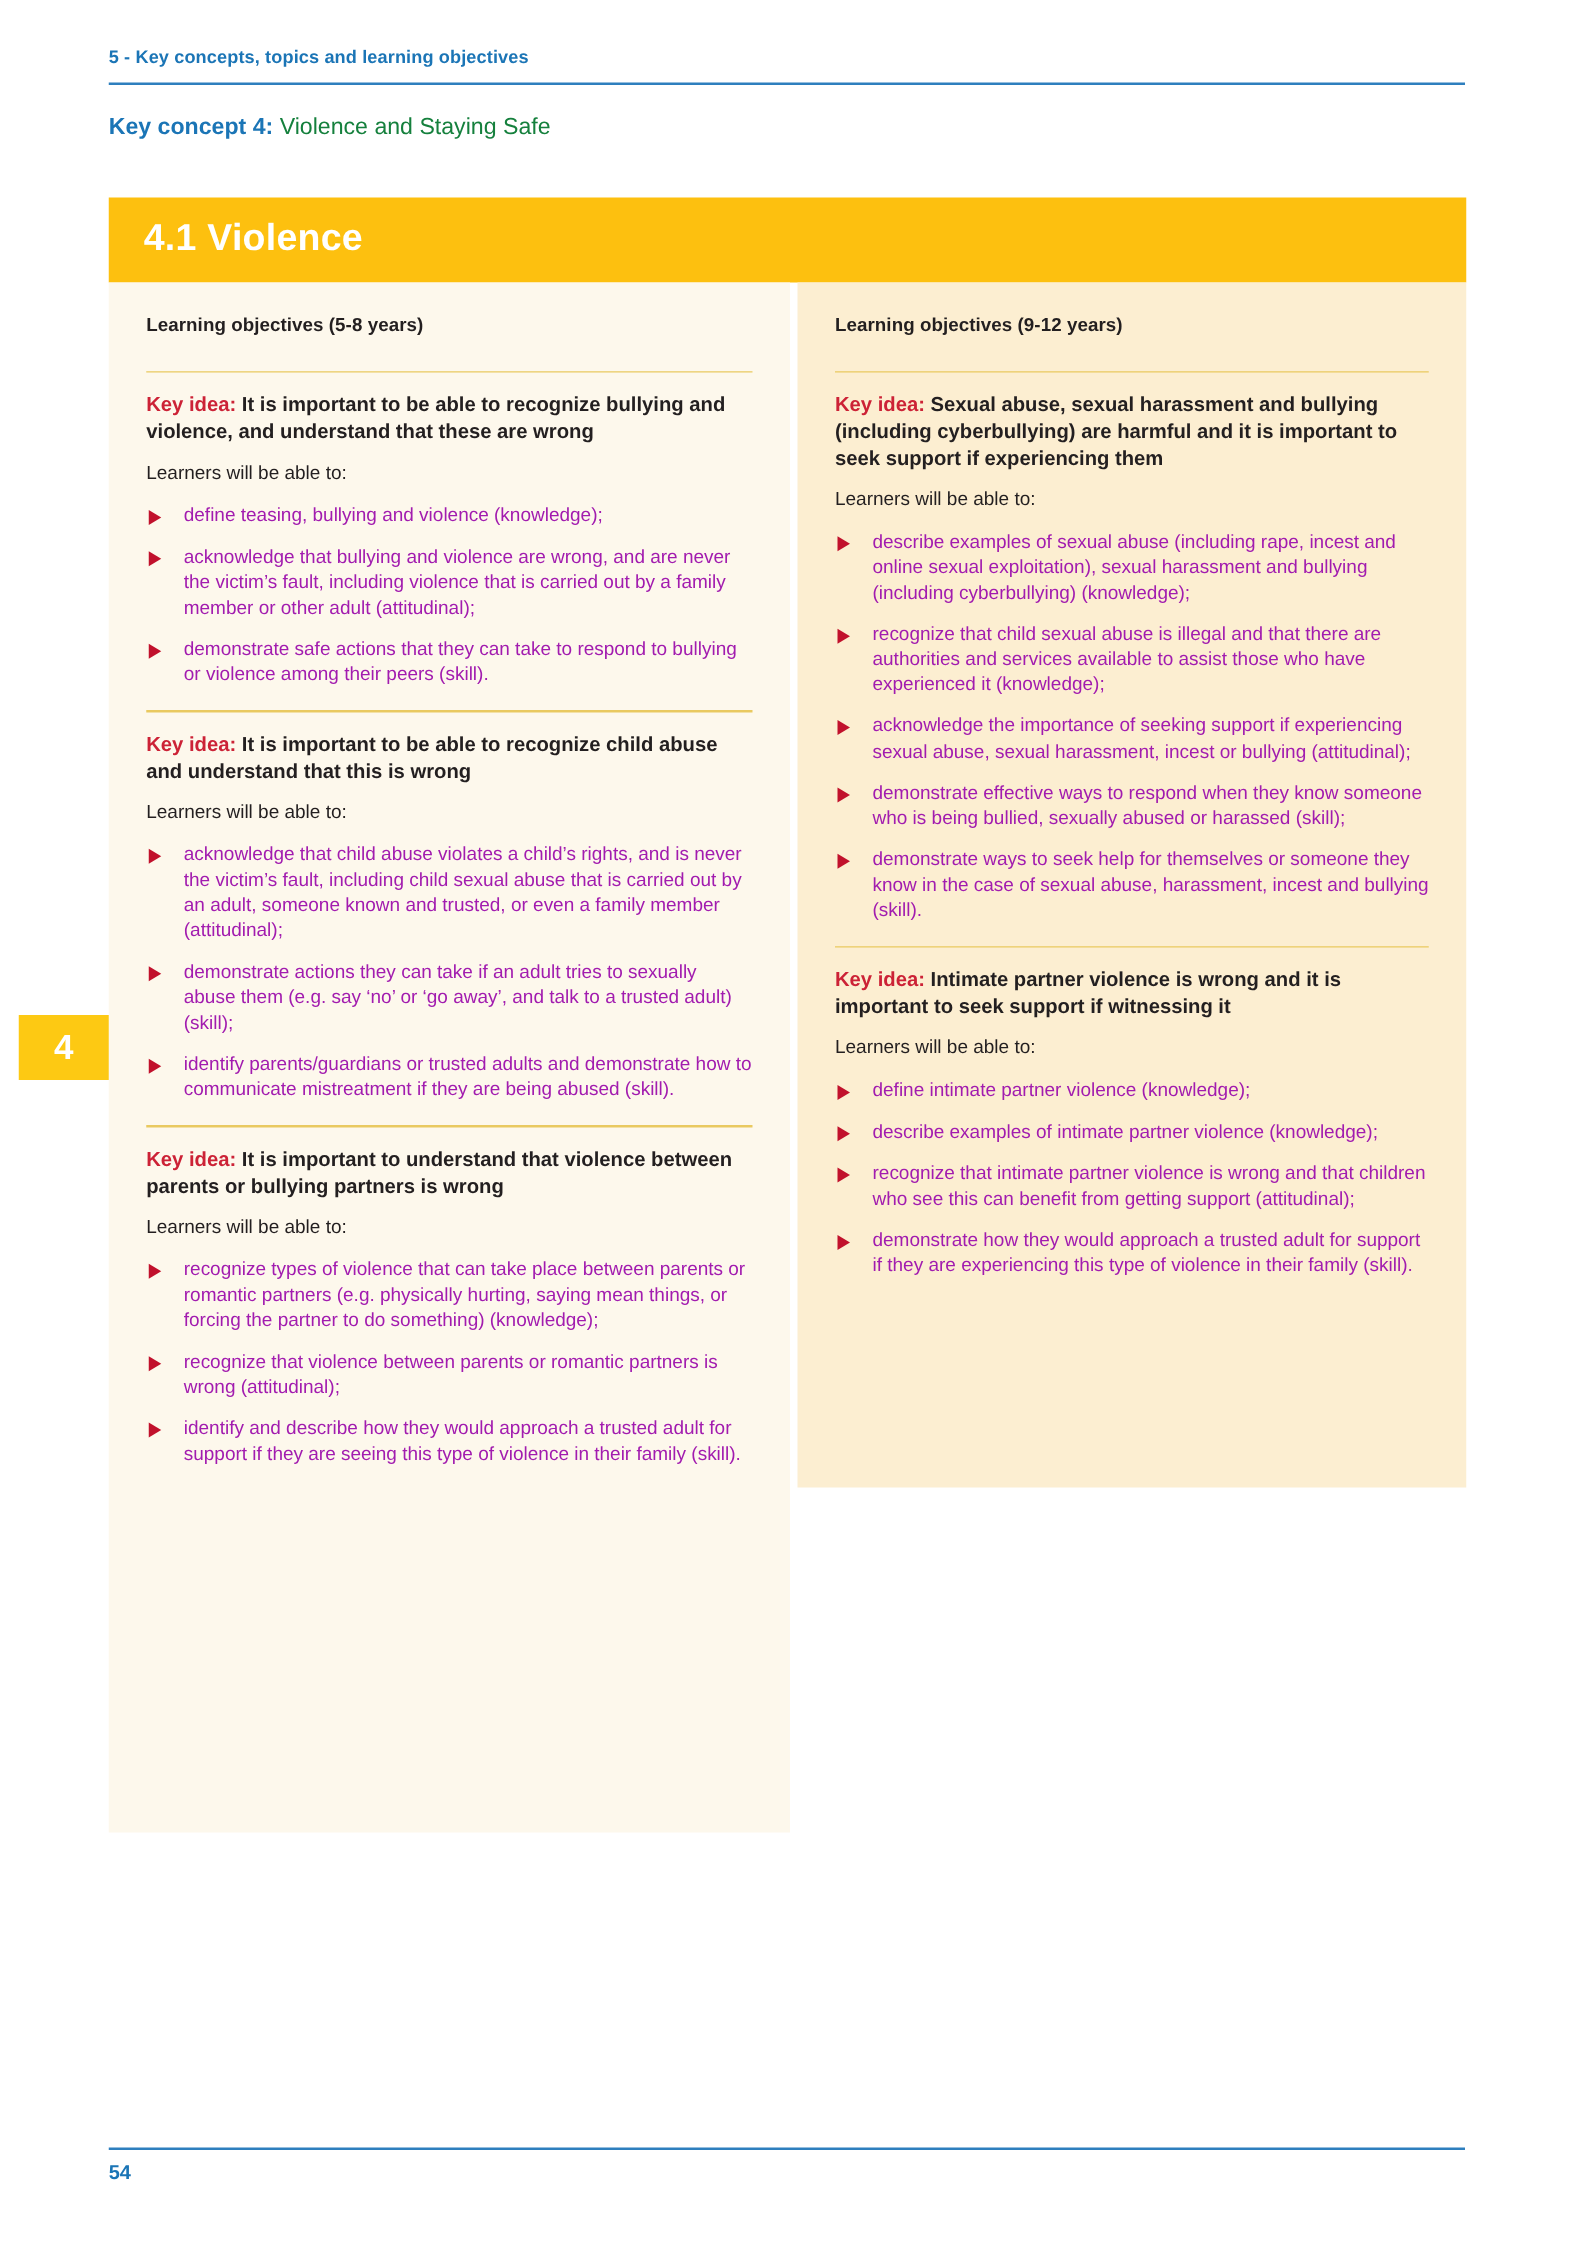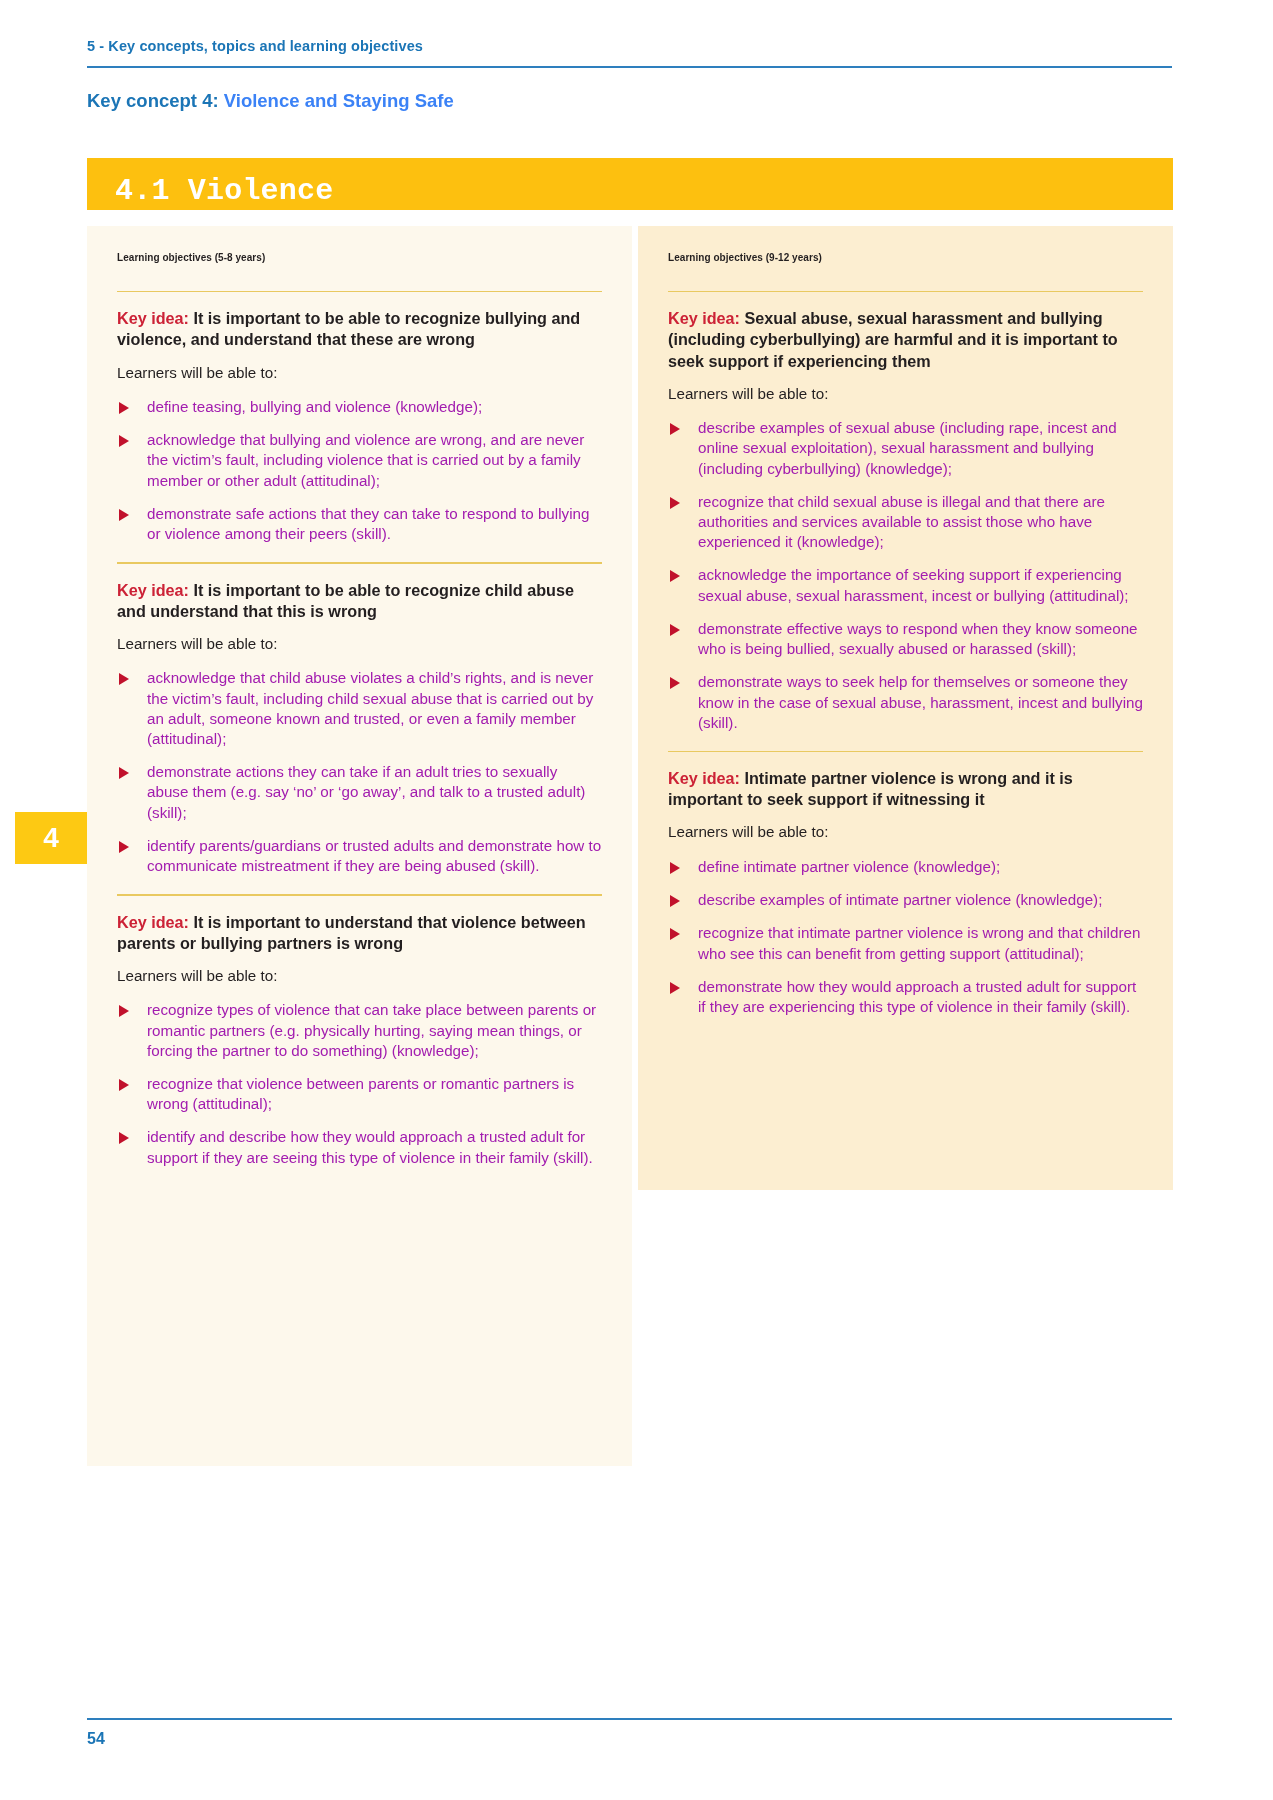--- a/index.html
+++ b/index.html
@@ -49,33 +49,32 @@
     top: 90px;
     font-size: 18.5px;
     color: #2f8fce;
     white-space: nowrap;
   }
   .key-concept .kc-bold {
     font-weight: bold;
     color: #1b75b6;
   }
   .key-concept .kc-light {
-    font-weight: bold;
-    color: #3b82f6;
+    font-weight: normal;
+    color: #15803d;
   }
 
   
   .title-band {
     position: absolute;
     left: 72px;
     top: 158px;
     width: 1086px;
-    height: 52px;
+    height: 68px;
     background: #fdc00f;
-    font-family: Liberation Mono, monospace;
   }
   .title-band .band-text {
     position: absolute;
     left: 28px;
     top: 16px;
     font-size: 30px;
     font-weight: bold;
     color: #ffffff;
     letter-spacing: 0.2px;
   }
@@ -94,21 +93,21 @@
     background: #fdf8ec;
   }
   .panel-right {
     left: 623px;
     width: 535px;
     height: 964px;
     background: #fceed1;
   }
 
   .panel-head {
-    font-size: 10px;
+    font-size: 15px;
     font-weight: bold;
     color: #231f20;
     margin: 0 0 28px 0;
     letter-spacing: 0.05px;
   }
 
   .kblock { margin: 0; }
   .kdivider {
     height: 1.4px;
     background: #e9c960;

